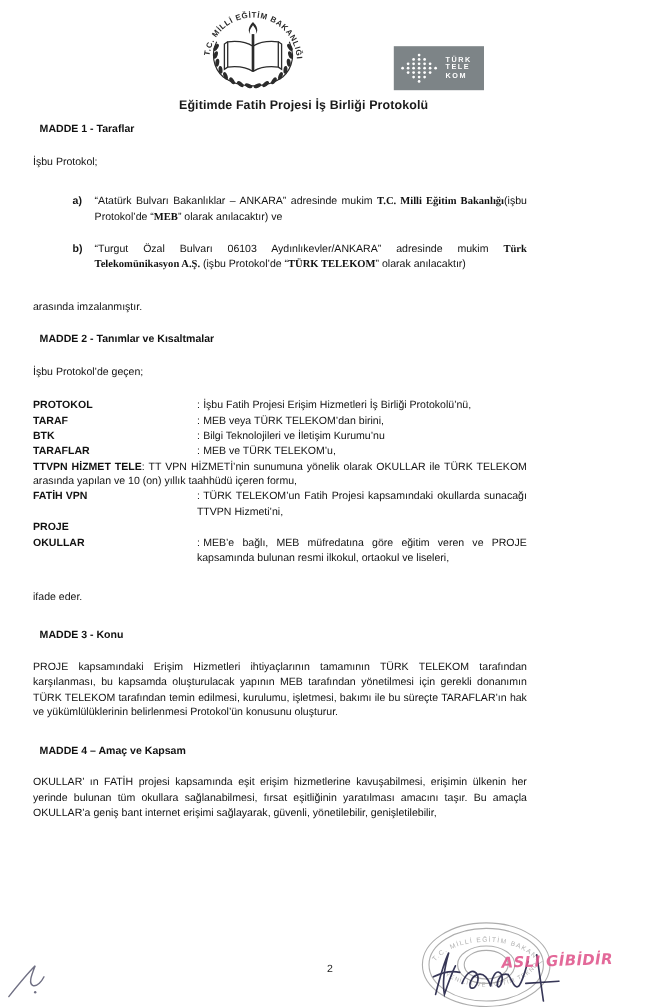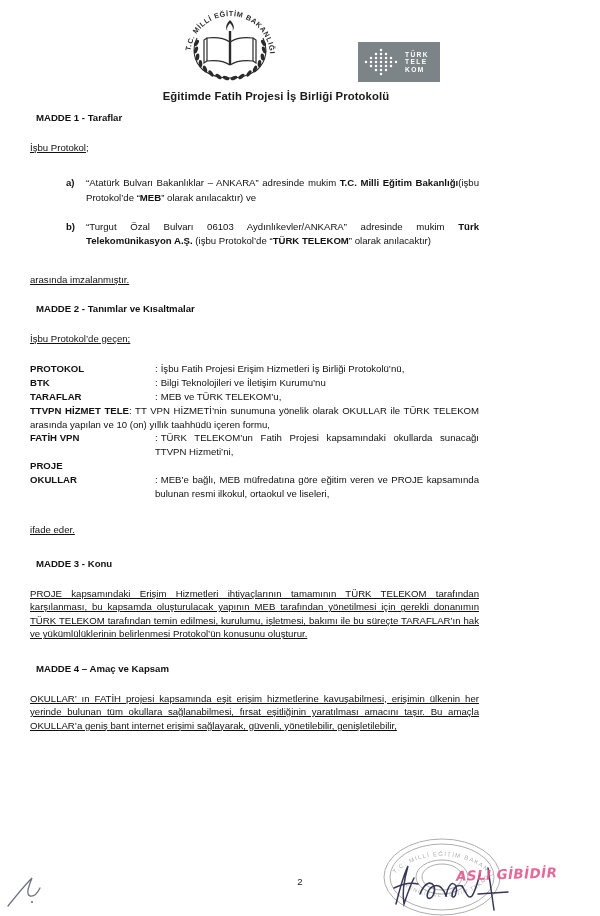--- a/index.html
+++ b/index.html
@@ -30,39 +30,39 @@
   }
 
   
   .content{position:absolute;left:0;top:112px;width:509px;}
   .heading{
     font-size:9.6px;font-weight:bold;color:#111;
     margin:0 0 0 36px;padding:0;line-height:1.2;
   }
   .para{
     font-size:9.6px;color:#111;line-height:1.42;
-    margin:0 30px 0 30px;text-align:justify;text-decoration:underline;
+    margin:0 30px 0 30px;text-align:justify;
   }
   .para.nojust{text-align:left;}
   .spacer-m{height:13px;}
   .spacer-l{height:17px;}
   .spacer-xl{height:22px;}
 
   
   .list{margin:0 30px 0 66px;}
   .li{display:flex;font-size:9.6px;line-height:1.5;margin-bottom:2px;}
   .li-mark{width:20px;flex:0 0 20px;font-weight:bold;}
   .li-text{flex:1;text-align:justify;}
-  b,.b{font-weight:bold;}
+  b,.b{font-weight:bold;font-family:Liberation Serif, serif;}
 
   
   .defs{margin:0 30px 0 30px;font-size:9.6px;line-height:1.44;}
   .def-row{display:flex;align-items:flex-start;}
   .def-term{flex:0 0 125px;font-weight:bold;white-space:nowrap;}
-  .def-desc{flex:1;text-align:justify;}
+  .def-desc{flex:1;text-align:justify;margin-left:24px;}
   .def-desc .colon{padding-right:3px;}
   .def-flow{text-align:justify;}
   .def-flow .term{font-weight:bold;}
 
   
   .page-number{
     position:absolute;left:0;top:876px;width:600px;text-align:center;
     font-size:9.6px;color:#222;
   }
   .sign-left{position:absolute;left:6px;top:866px;width:60px;height:44px;opacity:.72;}
@@ -200,20 +200,24 @@
     <div class="spacer-l"></div>
     <div class="para nojust">İşbu Protokol’de geçen;</div>
     <div class="spacer-l"></div>
 
     <div class="defs">
       <div class="def-row">
         <span class="def-term">PROTOKOL</span>
         <span class="def-desc"><span class="colon">:</span><span>İşbu Fatih Projesi Erişim Hizmetleri İş Birliği Protokolü’nü,</span></span>
       </div>
       <div class="def-row">
+        <span class="def-term">TARAF</span>
+        <span class="def-desc"><span class="colon">:</span><span>MEB veya TÜRK TELEKOM’dan birini,</span></span>
+      </div>
+      <div class="def-row">
         <span class="def-term">BTK</span>
         <span class="def-desc"><span class="colon">:</span><span>Bilgi Teknolojileri ve İletişim Kurumu’nu</span></span>
       </div>
       <div class="def-row">
         <span class="def-term">TARAFLAR</span>
         <span class="def-desc"><span class="colon">:</span><span>MEB ve TÜRK TELEKOM’u,</span></span>
       </div>
 
       <div class="def-flow"><span class="term">TTVPN HİZMET TELE</span><span>: TT VPN HİZMETİ’nin sunumuna yönelik olarak OKULLAR ile TÜRK TELEKOM arasında yapılan ve 10 (on) yıllık taahhüdü içeren formu,</span></div>
 

